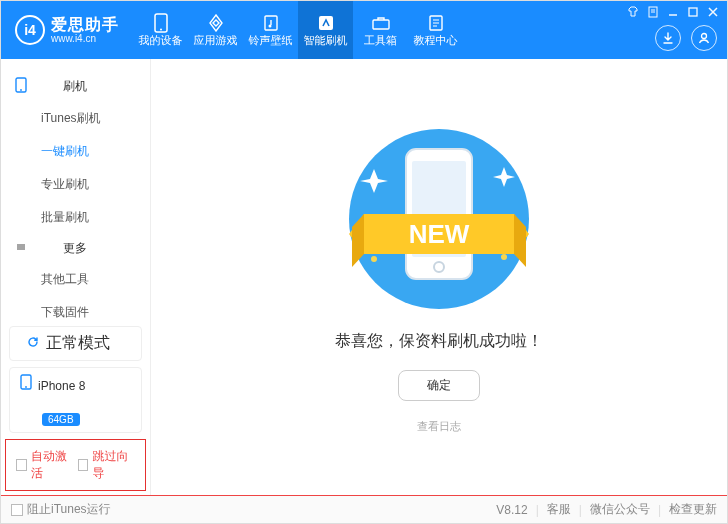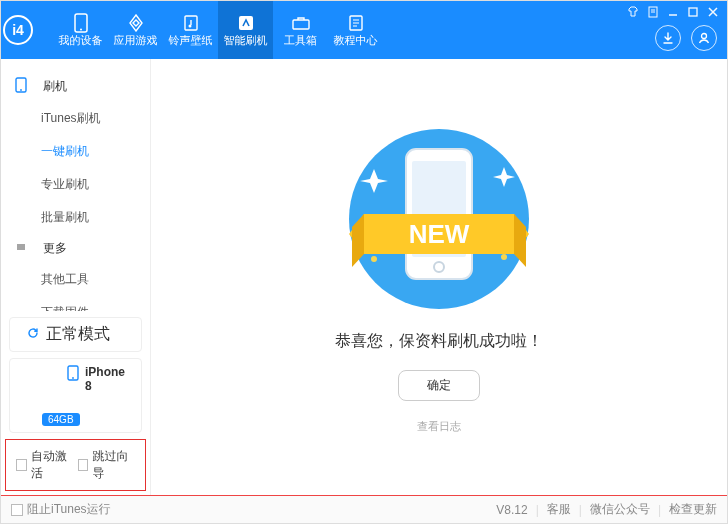--- a/index.html
+++ b/index.html
@@ -17,21 +17,21 @@
   border: 1px solid #ddd;
 }
 .header {
   background: #1a8cff;
   height: 58px;
   display: flex;
   align-items: center;
   color: #fff;
   position: relative;
 }
-.logo-wrap { display: flex; align-items: center; padding: 0 10px 0 2px; }
+.logo-wrap { display: flex; align-items: center; padding: 0 10px 0 14px; }
 .logo-circle {
   width: 30px; height: 30px; border-radius: 50%;
   border: 2px solid #fff; display: flex; align-items: center; justify-content: center;
   margin-right: 6px; font-weight: bold; font-size: 14px;
 }
 .logo-text { display: flex; flex-direction: column; line-height: 1.1; }
 .logo-text .t1 { font-size: 16px; font-weight: bold; letter-spacing: 1px; }
 .logo-text .t2 { font-size: 10px; opacity: .9; }
 .navs { display: flex; height: 100%; margin-left: 4px; }
 .nav-item {
@@ -52,46 +52,46 @@
 }
 
 .body { flex: 1; display: flex; min-height: 0; }
 .sidebar {
   width: 150px; border-right: 1px solid #eee;
   display: flex; flex-direction: column;
 }
 .side-scroll { flex: 1; overflow: auto; padding-top: 12px; }
 .side-cat {
   display: flex; align-items: center;
-  padding: 6px 14px; color: #333; font-size: 12px; font-weight: 400;
+  padding: 6px 14px; color: #333; font-size: 12px; font-weight: 400; gap: 20px;
 }
 .side-cat svg, .side-cat .cat-icon { margin-right: 8px; }
 .side-sub {
   padding: 8px 0 8px 40px; color: #555; font-size: 12px; cursor: pointer;
 }
 .side-sub.active { color: #1a8cff; }
 
 .side-bottom { border-top: 0; }
 .mode-pill {
   margin: 6px 8px; padding: 6px 16px;
   border: 1px solid #eee; border-radius: 4px;
   display: flex; align-items: center; gap: 6px; font-size: 16px; color: #333;
 }
 .device-block {
   margin: 0 8px 6px; padding: 6px 10px;
   border: 1px solid #eee; border-radius: 4px; position: relative;
 }
-.device-block .dname { display:flex; align-items:flex-start; gap:6px; color:#333; font-weight:700;margin-left:47px; }
+.device-block .dname { display:flex; align-items:flex-end; gap:6px; color:#333; font-weight:400; }
 .capacity-badge {
   display:inline-block; background:#1a8cff; color:#fff; font-size:10px;
   padding: 1px 6px; border-radius: 3px; margin-top: 20px; margin-left: 22px;
 }
 .red-box {
   border: 1.5px solid #e4302f; padding: 8px 10px; margin: 0 4px 4px;
-  display: flex; gap: 4px; align-items: center; color: #404040; font-size: 12px;
+  display: flex; gap: 4px; align-items: center; color: #ef4444; font-size: 12px;
 }
 .chk { display:flex; align-items:center; gap:4px; }
 .chkbox {
   width:12px; height:12px; border:1px solid #bbb; background:#fff;
 }
 
 .main {
   flex: 1; position: relative; background: #fff;
   display: flex; flex-direction: column; align-items: center;
 }
@@ -117,20 +117,24 @@
 </head>
 <body>
 
 <div class="app">
 
   <div class="header">
     <div class="logo-wrap">
       <div class="logo-circle">
           <span>i4</span>
         </div>
+      <div class="logo-text">
+        <span class="t1">爱思助手</span>
+        <span class="t2">www.i4.cn</span>
+      </div>
     </div>
 
     <div class="navs">
       <div class="nav-item">
         <span class="nav-icon-wrap">
             <svg width="14" height="20" viewBox="0 0 14 20">
               <rect x="1" y="1" width="12" height="18" rx="2" fill="none" stroke="#fff" stroke-width="1.5"></rect>
               <circle cx="7" cy="16.5" r="1" fill="#fff"></circle>
             </svg>
           </span>

